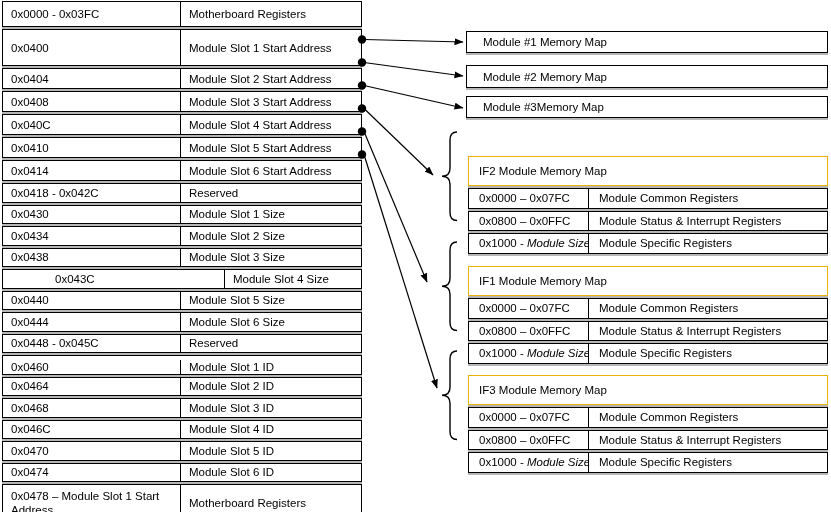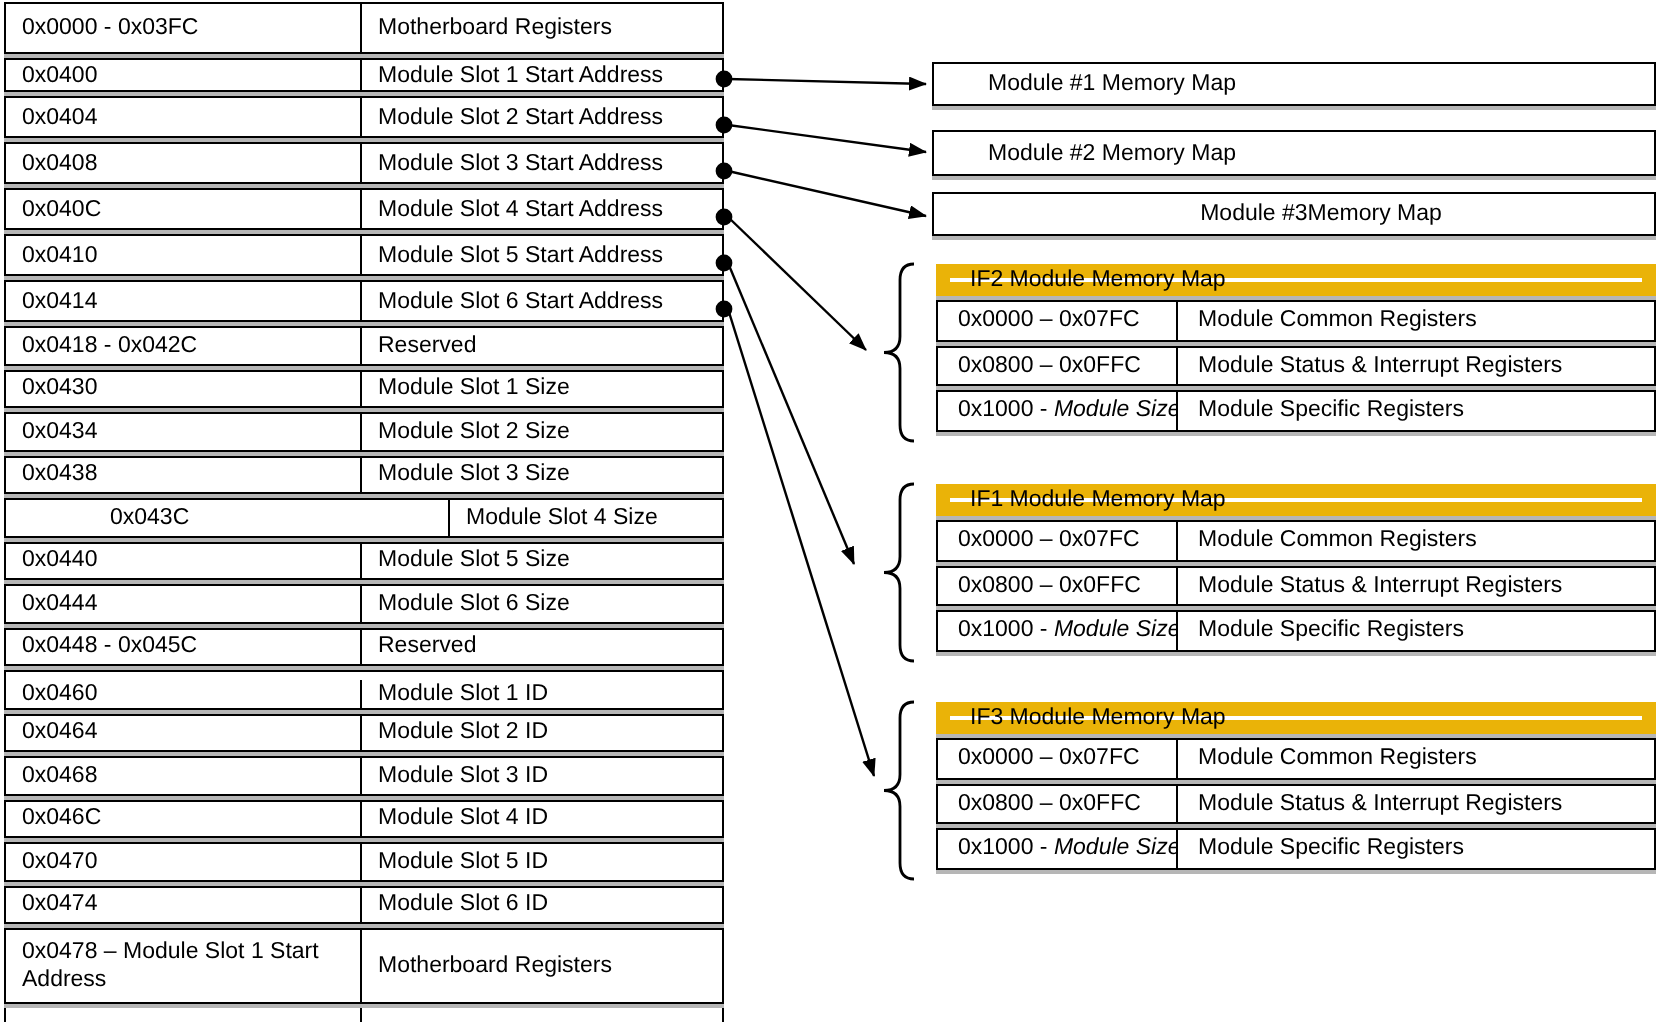--- a/index.html
+++ b/index.html
@@ -64,38 +64,39 @@
   
   .mod-box {
     position: absolute;
     left: 466px;
     width: 362px;
     border: 1px solid #000;
     background: #fff;
     box-shadow: 0 2px 0 #b6b6b6;
     display: flex;
     align-items: center;
-    padding-left: 27px;
+    padding-left: 16px;
   }
 
   
   .if-table {
     position: absolute;
     left: 468px;
     width: 360px;
   }
   .if-header {
-    height: 16px;
-    border: 7px solid #eab308;
+    height: 30px;
+    border: 1px solid #eab308;
     background: #fff;
     box-shadow: 0 2px 0 #b6b6b6;
     margin-bottom: 2px;
     display: flex;
     align-items: center;
     padding-left: 10px;
+    margin-top: 24px;
   }
   .if-row {
     height: 20.5px;
     display: flex;
     border: 1px solid #000;
     background: #fff;
     box-shadow: 0 2px 0 #b6b6b6;
     margin-bottom: 2px;
   }
   .if-cell {
@@ -127,21 +128,21 @@
 </style>
 </head>
 <body>
 
 <div id="canvas">
   <div id="left-table">
       <div class="lt-row" style="height: 26px;">
         <div class="lt-cell lt-addr">0x0000 - 0x03FC</div>
         <div class="lt-cell lt-desc">Motherboard Registers</div>
       </div>
-      <div class="lt-row" style="height: 17px;">
+      <div class="lt-row" style="height: 37px;">
         <div class="lt-cell lt-addr">0x0400</div>
         <div class="lt-cell lt-desc">Module Slot 1 Start Address</div>
       </div>
       <div class="lt-row" style="height: 21px; text-align: center;">
         <div class="lt-cell lt-addr">0x0404</div>
         <div class="lt-cell lt-desc">Module Slot 2 Start Address</div>
       </div>
       <div class="lt-row" style="height: 21px;">
         <div class="lt-cell lt-addr">0x0408</div>
         <div class="lt-cell lt-desc">Module Slot 3 Start Address</div>
@@ -244,21 +245,21 @@
       <line x1="364" y1="131.5" x2="427" y2="282" stroke="#000" stroke-width="1.2" marker-end="url(#arrowhead)"></line>
       <circle cx="362" cy="154.5" r="4.2" fill="#000"></circle>
       <line x1="364" y1="154.5" x2="437" y2="388" stroke="#000" stroke-width="1.2" marker-end="url(#arrowhead)"></line>
     </svg>
 <div class="mod-box" style="top: 31px; height: 22px;">
       <span>Module #1 Memory Map</span>
     </div>
     <div class="mod-box" style="top: 65px; height: 23px;">
       <span>Module #2 Memory Map</span>
     </div>
-    <div class="mod-box" style="top: 96px; height: 22px; justify-content: center;">
+    <div class="mod-box" style="top: 96px; height: 22px;">
       <span>Module #3Memory Map</span>
     </div>
     <div class="if-table" style="top: 132px;">
       <div class="if-header">IF2 Module Memory Map</div>
       <div class="if-row">
         <div class="if-cell if-addr"><span>0x0000 – 0x07FC</span><span class="it"></span></div>
         <div class="if-cell if-desc">Module Common Registers</div>
       </div>
       <div class="if-row">
         <div class="if-cell if-addr"><span>0x0800 – 0x0FFC</span><span class="it"></span></div>

